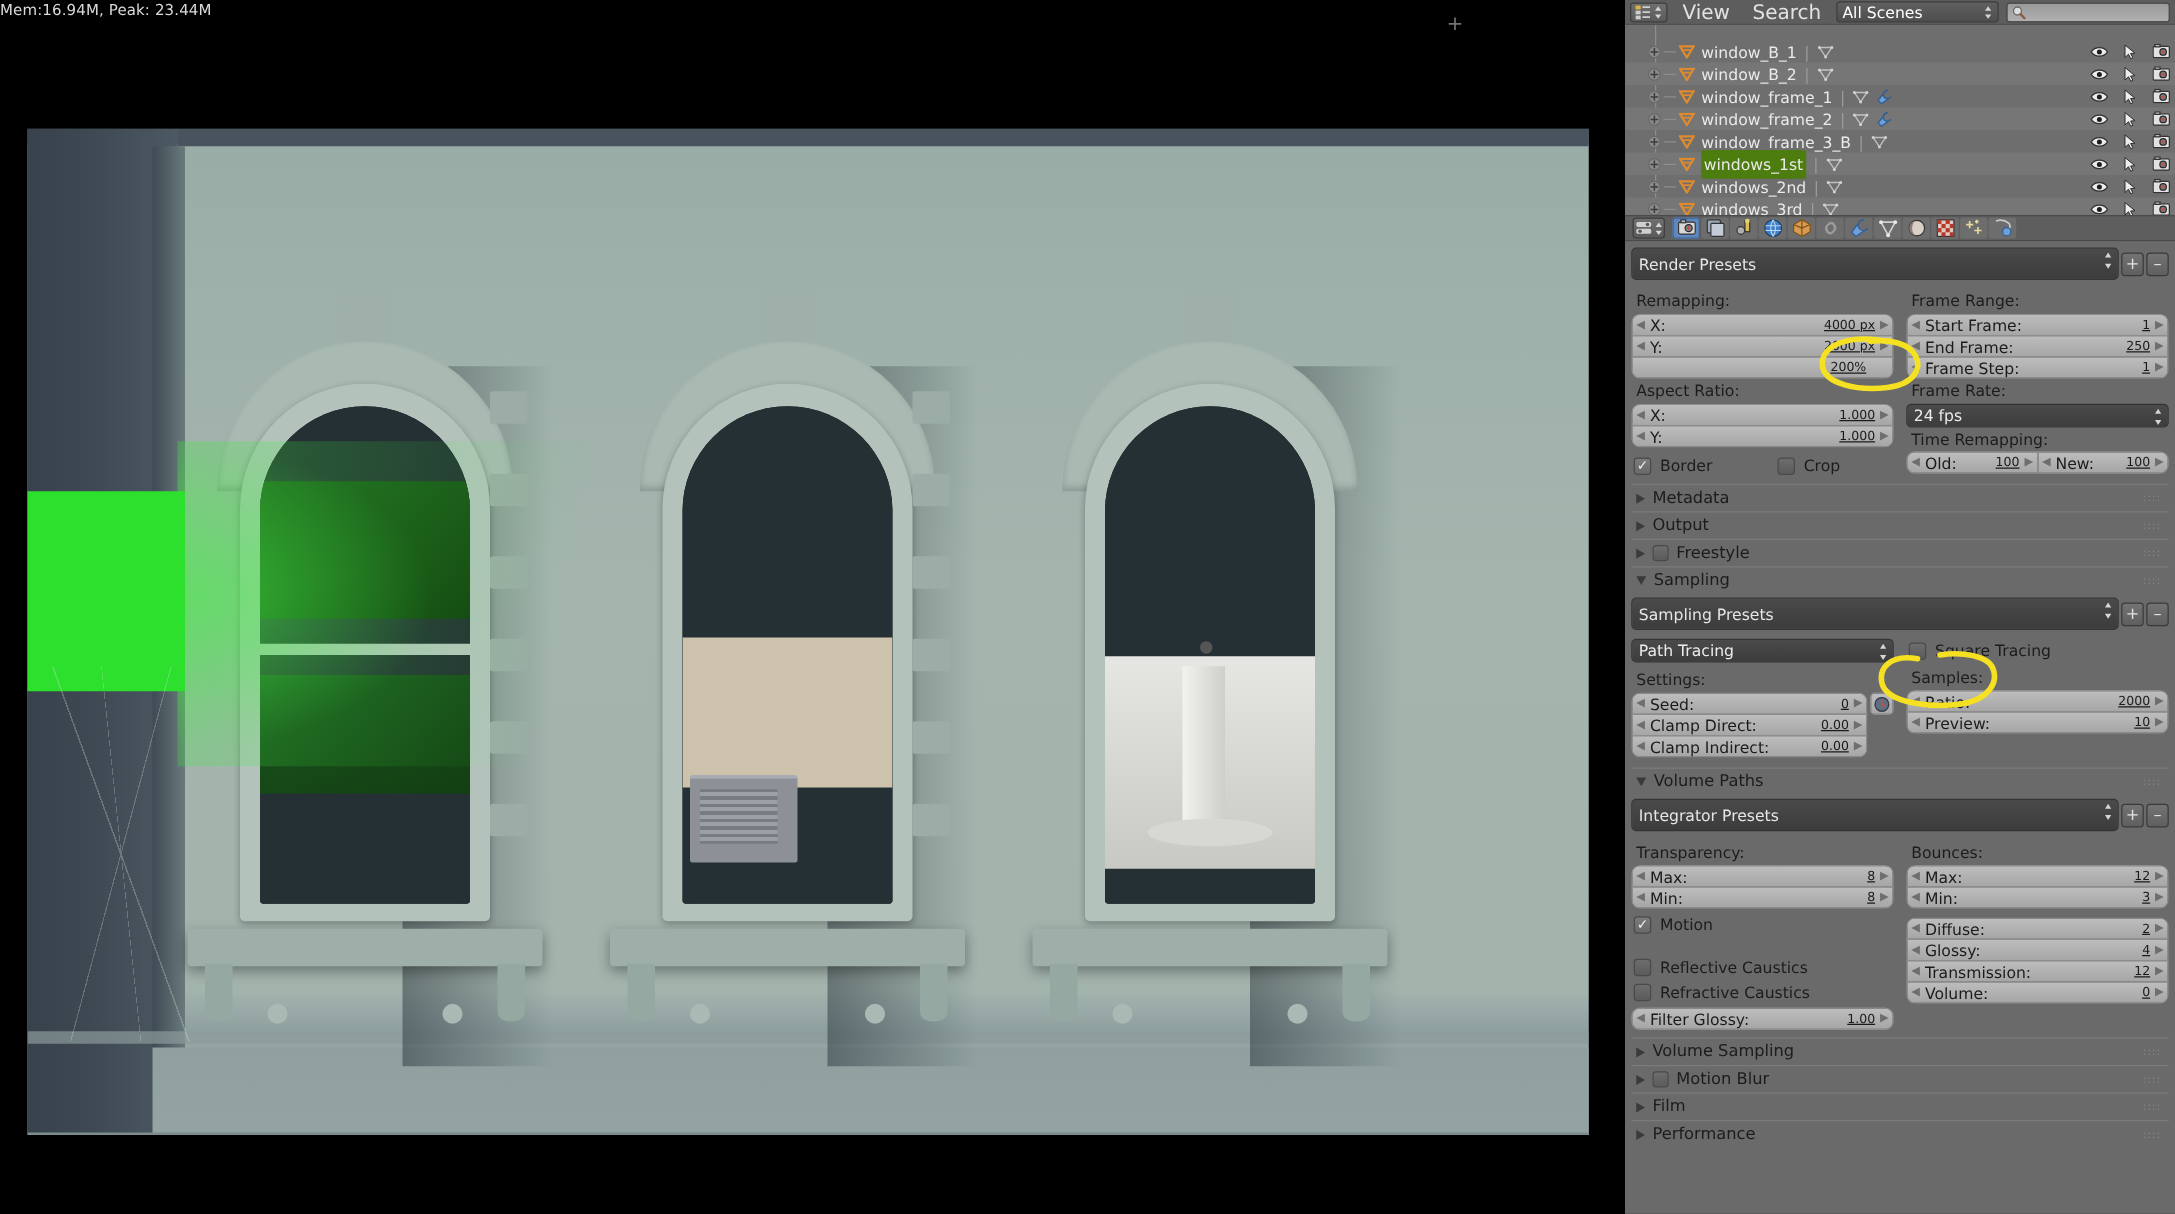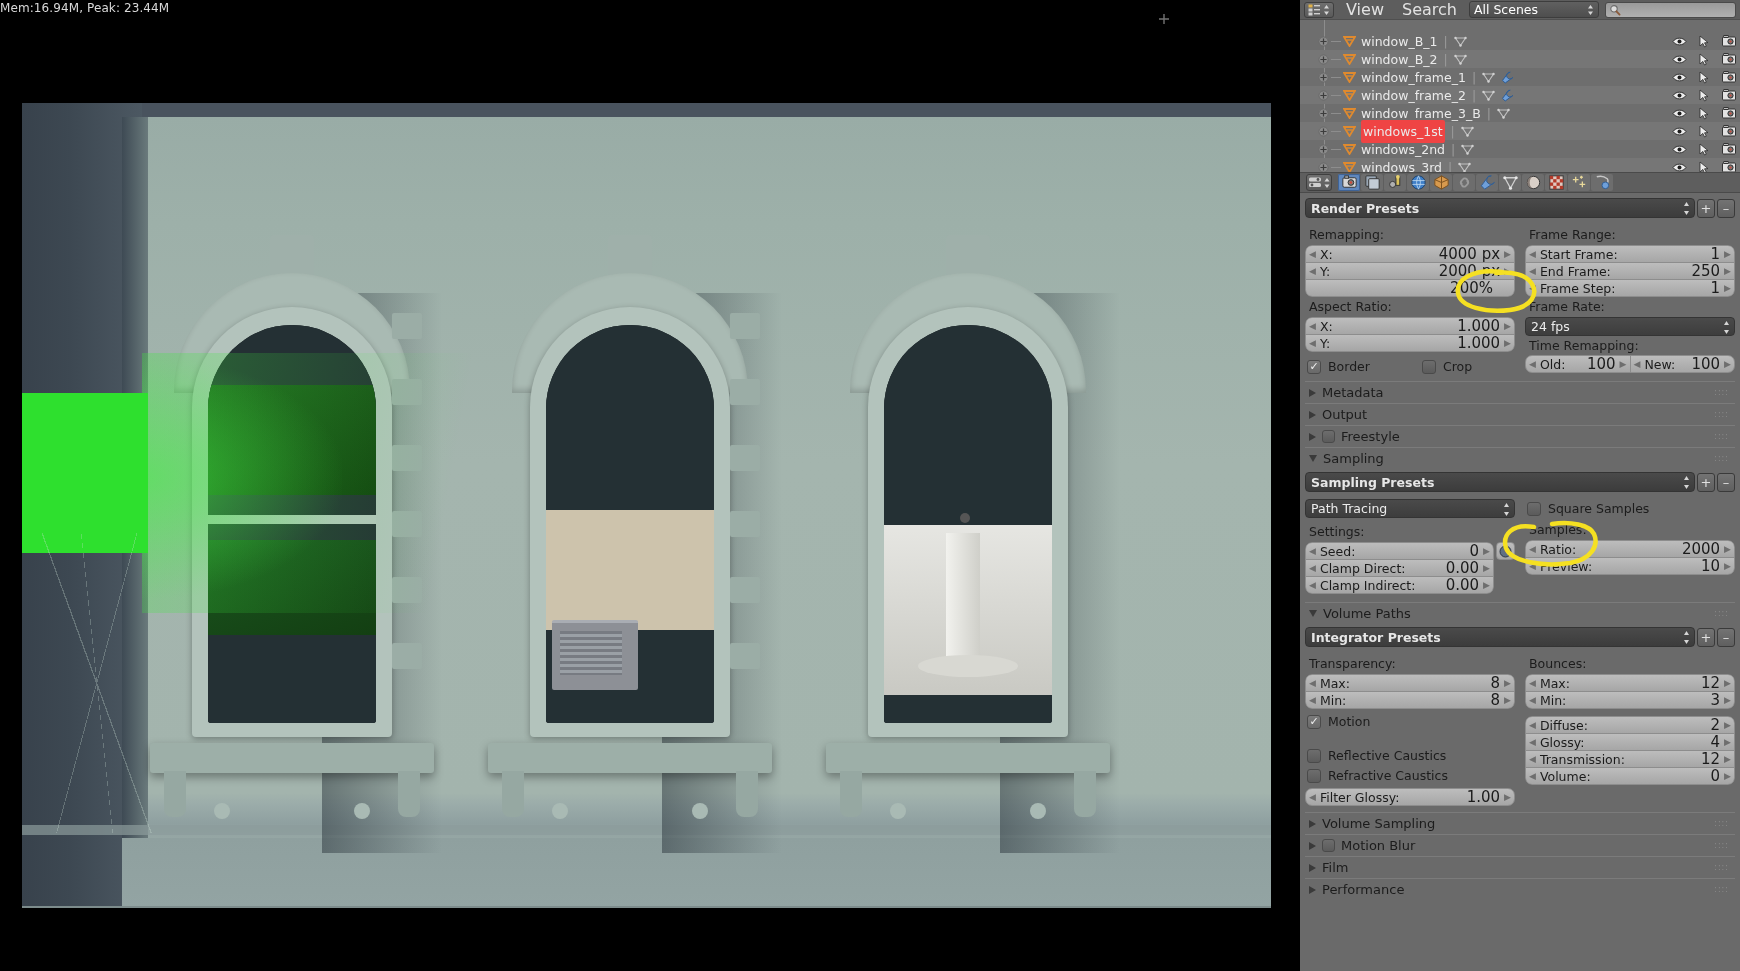--- a/index.html
+++ b/index.html
@@ -99,63 +99,63 @@
   .search-box { flex:1; height:16px; background:linear-gradient(to bottom,#9a9a9a,#b0b0b0); border:1px solid #4a4a4a;
      border-radius:3px; display:flex; align-items:center; padding:0 3px; gap:3px; }
 
   #outliner-list { position:relative; height:152px; overflow:hidden; background:#6e6e6e; }
   .ol-row { position:relative; height:18px; display:flex; align-items:center; padding-left:18px; font-size:12.5px; color:#eaeaea; }
   .ol-row.alt { background:#767676; }
   .ol-row .expand { width:11px; height:11px; margin-right:2px; flex:0 0 auto; }
   .ol-row .dash { width:10px; height:1px; background:#8d8d8d; margin-right:2px; }
   .ol-tri { width:13px; height:11px; margin-right:5px; flex:0 0 auto; }
   .ol-name { white-space:nowrap; }
-  .ol-name.sel { background:#ef4444; border-radius:2px; padding:4px 2px; }
+  .ol-name.sel { background:#4d7c0f; border-radius:2px; padding:4px 2px; }
   .ol-bar { color:#9b9b9b; margin:0 6px; }
   .ol-mesh { width:13px; height:11px; opacity:.85; }
   .ol-wrench { width:13px; height:13px; margin-left:6px; }
   .ol-right { position:absolute; right:4px; display:flex; align-items:center; gap:12px; }
   .tree-vline { position:absolute; left:24px; top:0; bottom:0; width:1px; background:#8d8d8d; }
 
   
   #prop-tabs { height:21px; background:#5e5e5e; border-top:1px solid #4a4a4a; border-bottom:1px solid #4a4a4a;
      display:flex; align-items:center; gap:1px; padding:2px 6px; }
   .tab-ico { width:22px; height:17px; border-radius:2px; background:#6d6d6d; display:flex; align-items:center;
      justify-content:center; }
   .tab-ico.active { background:#5f87bd; box-shadow:0 0 0 1px #3f6396 inset; }
   .tab-sep { width:26px; height:17px; border:1px solid #3f3f3f; border-radius:3px;
      background:linear-gradient(to bottom,#6f6f6f,#5a5a5a); display:flex; align-items:center; justify-content:center; gap:1px; margin-right:5px;}
 
   
   #prop-body { position:relative; height:929px; background:#6a6a6a; padding:5px 5px 0 5px; overflow:hidden; }
 
   .preset-bar { height:20px; border-radius:4px; background:linear-gradient(to bottom,#4a4a4a,#3c3c3c);
-     border:1px solid #343434; display:flex; align-items:center; color:#e6e6e6; font-size:12.5px; padding:0 5px;
-     position:relative;font-weight:bold; }
+     border:1px solid #343434; display:flex; align-items:center; color:#e6e6e6; font-size:12.5px; padding:12px 5px;
+     position:relative; }
   .preset-row { display:flex; align-items:center; gap:2px; margin-bottom:7px; }
   .preset-row .preset-bar { flex:1; }
   .sq-btn { width:18px; height:19px; border-radius:3px; border:1px solid #3a3a3a;
      background:linear-gradient(to bottom,#737373,#5f5f5f); display:flex; align-items:center; justify-content:center;
      color:#e0e0e0; font-size:13px; line-height:1; }
   .updown { position:absolute; right:4px; top:2px; display:flex; flex-direction:column; gap:1px; }
 
   .cols { display:flex; gap:10px; }
   .col { flex:1; min-width:0; }
   .sect-label { font-size:12.5px; color:#1c1c1c; margin:2px 0 3px 4px; }
 
   .fgroup { border-radius:7px; overflow:hidden; margin-bottom:2px; }
   .field { height:18px; background:linear-gradient(to bottom,#bdbdbd,#a6a6a6); border:1px solid #8d8d8d;
      display:flex; align-items:center; justify-content:space-between; padding:0 3px; color:#1b1b1b; font-size:12.5px;
      margin-top:-1px; position:relative; }
   .fgroup .field:first-child { border-radius:7px 7px 0 0; margin-top:0; }
   .fgroup .field:last-child { border-radius:0 0 7px 7px; }
   .fgroup .field:only-child { border-radius:7px; }
   .field.single { border-radius:7px; }
   .field .lbl { display:flex; align-items:center; gap:4px; }
-  .field .val { font-size:15px; }
+  .field .val { font-size:10px;text-decoration:underline; }
   .arr { color:#6e6e6e; font-size:9px; }
 
   .dropdown { height:19px; border-radius:4px; background:linear-gradient(to bottom,#4a4a4a,#3d3d3d);
      border:1px solid #343434; color:#ececec; font-size:12.5px; display:flex; align-items:center;
      padding:0 5px; position:relative; }
 
   .chkrow { display:flex; align-items:center; gap:7px; margin:5px 0 0 2px; font-size:12.5px; color:#1c1c1c; }
   .chk { width:14px; height:14px; border-radius:3px; border:1px solid #4a4a4a;
      background:linear-gradient(to bottom,#6d6d6d,#5b5b5b); display:flex; align-items:center; justify-content:center;}
   .chk.on { background:linear-gradient(to bottom,#7b7b7b,#696969); }
@@ -949,21 +949,21 @@
                   <circle cx="6.5" cy="6.5" r="5.5" fill="#5f6f82" stroke="#2f3845"></circle>
                   <path d="M6.5 6.5 L6.5 2.8 M6.5 6.5 L9 8" stroke="#d84a3a" stroke-width="1.2"></path>
                 </svg>
               </div>
             </div>
           </div>
 
           <div class="col">
             <div class="chkrow" style="margin-top:2px">
               <div class="chk"></div>
-              <span>Square Samples</span>
+              <span>Square Tracing</span>
             </div>
             <div class="sect-label" style="margin-top:6px">Samples:</div>
             <div class="fgroup">
               <div class="field">
                 <span class="lbl">
                     <span class="arr">◀</span>
                     <span>Ratio:</span>
                   </span>
                 <span class="lbl">
                     <span class="val">2000</span>

